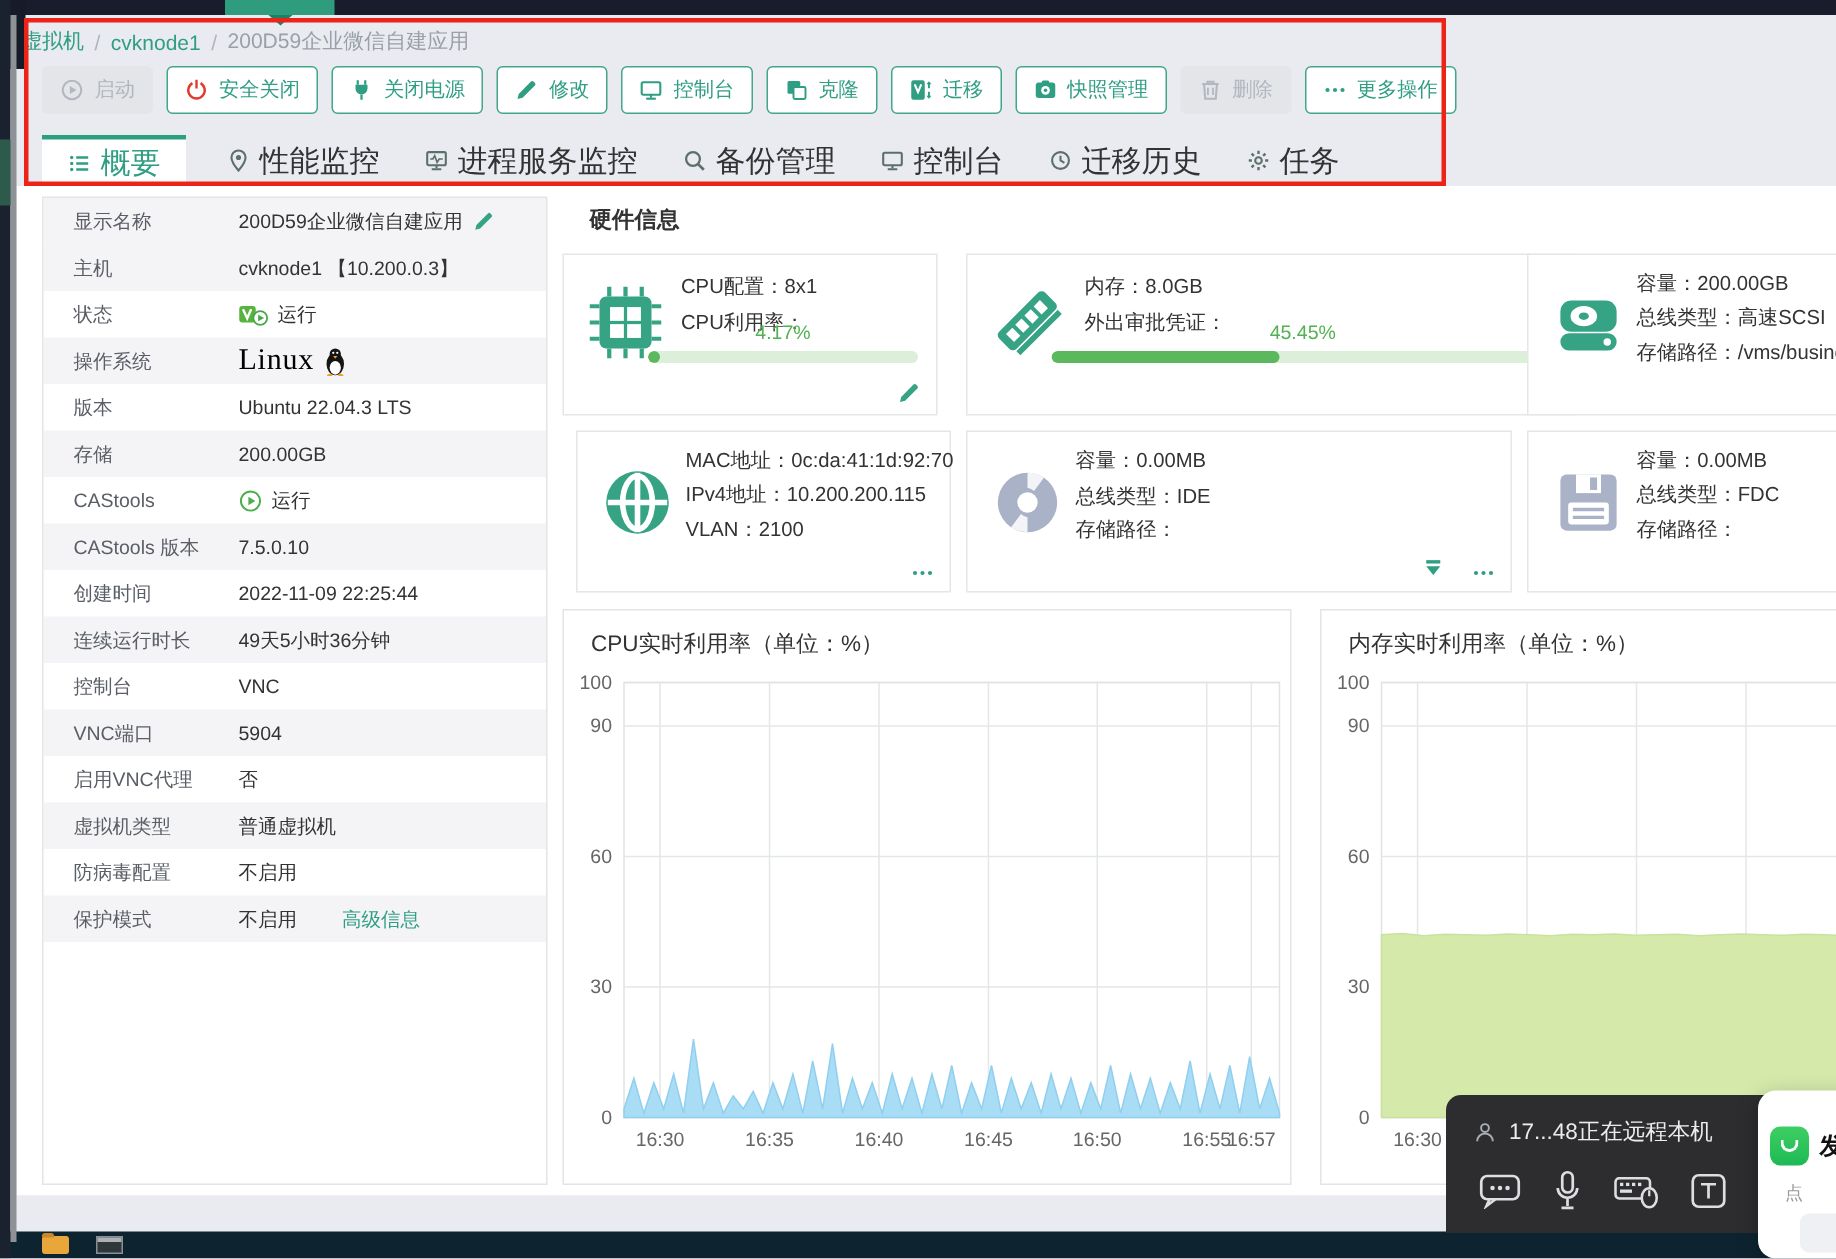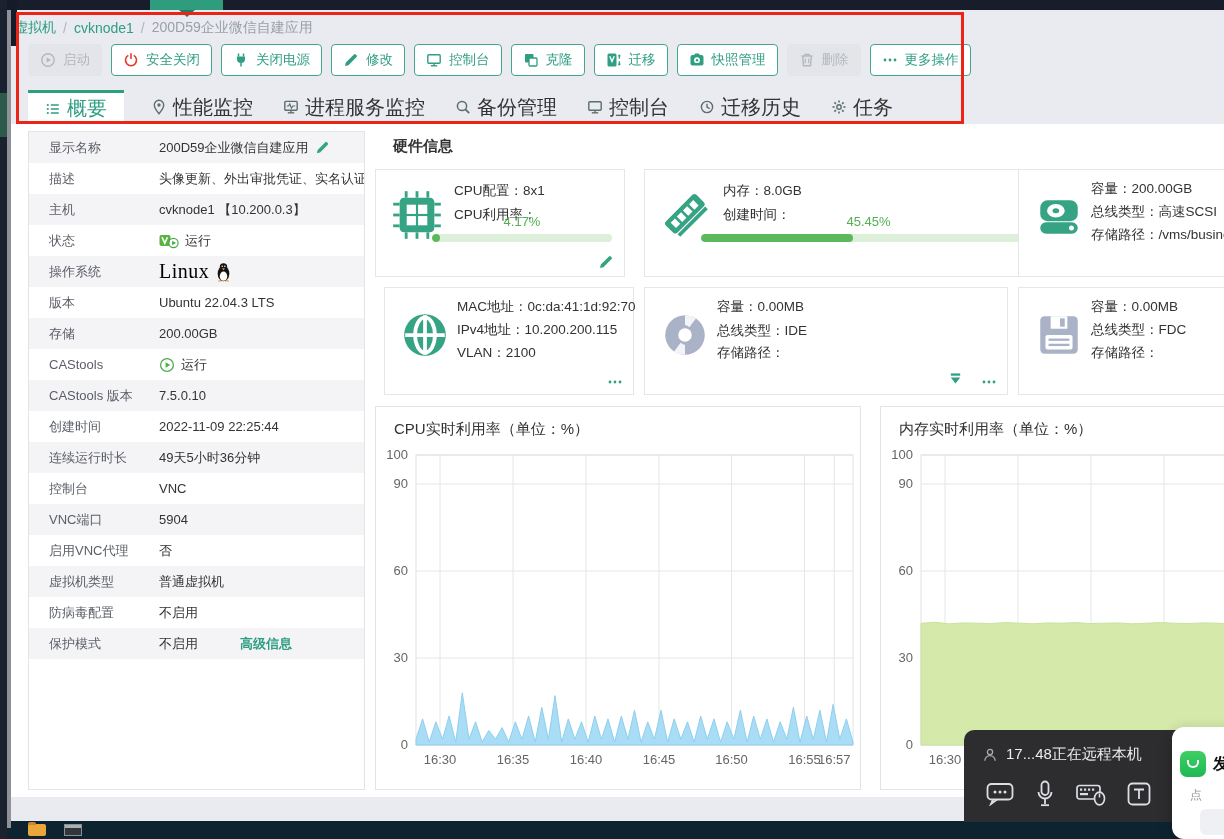--- a/index.html
+++ b/index.html
@@ -44,21 +44,21 @@
   .bottom-strip{left:11px;top:797px;width:1213px;height:24px;background:#e9ebf1;}
 
   
   .props-panel{left:28px;top:131px;width:337px;height:659px;background:#fff;border:1px solid #e2e4e6;box-sizing:border-box;}
   .props-title{padding:11px 0 9px 20px;font-size:15px;font-weight:bold;color:#333;}
   .prow{display:flex;height:31px;align-items:center;font-size:13px;}
   .prow.alt{background:#f4f4f6;}
   .plabel{width:110px;padding-left:20px;color:#5a5e66;flex:none;}
   .pval{color:#333;display:flex;align-items:center;gap:6px;flex:1;min-width:0;white-space:nowrap;overflow:hidden;}
   .linux-logo{font-family:"Liberation Serif",serif;font-size:20px;color:#000000;letter-spacing:.5px;}
-  .adv-link{margin-left:36px;color:#2f9e83;cursor:pointer;font-weight:bold;}
+  .adv-link{margin-left:24px;color:#2f9e83;cursor:pointer;}
 
   
   .hw-title{left:393px;top:137px;font-size:15px;font-weight:bold;color:#333;}
   .card{position:absolute;background:#fff;border:1px solid #e4e6e9;box-sizing:border-box;height:108px;}
   .cicon{position:absolute;left:15px;top:19px;color:#35a384;}
   .card.gray-ic .cicon{color:#a9b2c6;}
   .cline{position:absolute;font-size:13.5px;color:#333;white-space:nowrap;}
   .cpercent{position:absolute;left:56px;right:12px;top:44px;text-align:center;font-size:13px;color:#53b152;}
   .cbar{position:absolute;left:56px;right:12px;top:64px;height:8px;border-radius:4px;background:#dcefd8;overflow:hidden;}
   .cbar-fill{height:100%;border-radius:4px;background:#5cb85c;}
@@ -441,24 +441,20 @@
   <div class="abs props-panel">
     <div class="prow alt">
         <span class="plabel">显示名称</span>
         <span class="pval">
           <span>200D59企业微信自建应用</span>
           <svg width="15" height="15" style="color:#35a384">
             <use href="#i-pencil"></use>
           </svg>
         </span>
       </div>
-    <div class="prow">
-        <span class="plabel">描述</span>
-        <span class="pval">头像更新、外出审批凭证、实名认证</span>
-      </div>
     <div class="prow alt">
         <span class="plabel">主机</span>
         <span class="pval">cvknode1 【10.200.0.3】</span>
       </div>
     <div class="prow">
         <span class="plabel">状态</span>
         <span class="pval">
           <svg width="20" height="16">
             <use href="#i-vbadge"></use>
           </svg>
@@ -547,21 +543,21 @@
     <svg class="cedit" width="16" height="16">
         <use href="#i-pencil"></use>
       </svg>
   </div>
 
   <div class="card" style="left:644px;top:169px;width:405px;">
     <svg class="cicon" width="52" height="52">
         <use href="#i-ram"></use>
       </svg>
     <span class="cline" style="left:78px;top:12px;">内存：8.0GB</span>
-    <span class="cline" style="left:78px;top:36px;">创建时间：</span>
+    <span class="cline" style="left:78px;top:36px;">外出审批凭证：</span>
     <div class="cpercent">45.45%</div>
     <div class="cbar">
         <div class="cbar-fill" style="width: 45.45%;"></div>
       </div>
     <svg class="cedit" width="16" height="16">
         <use href="#i-pencil"></use>
       </svg>
   </div>
 
   <div class="card" style="left:1018px;top:169px;width:364px;">

